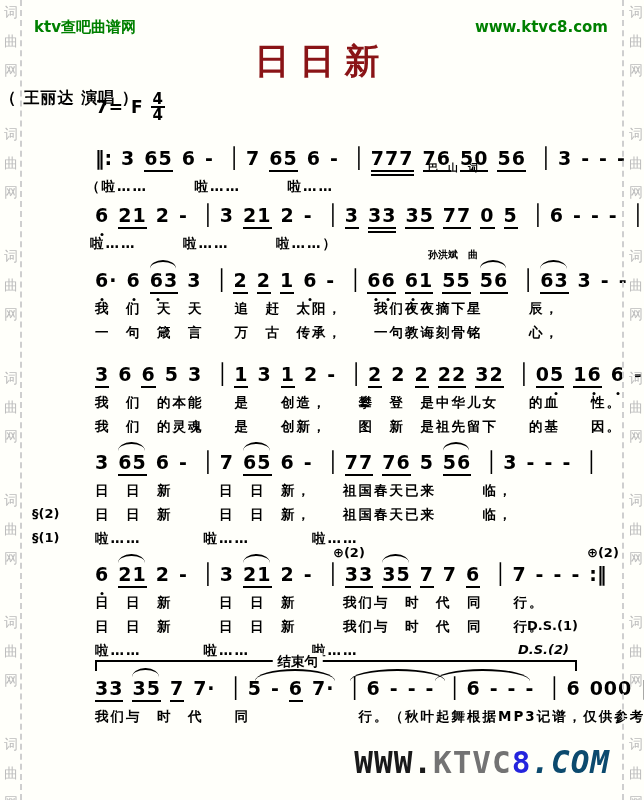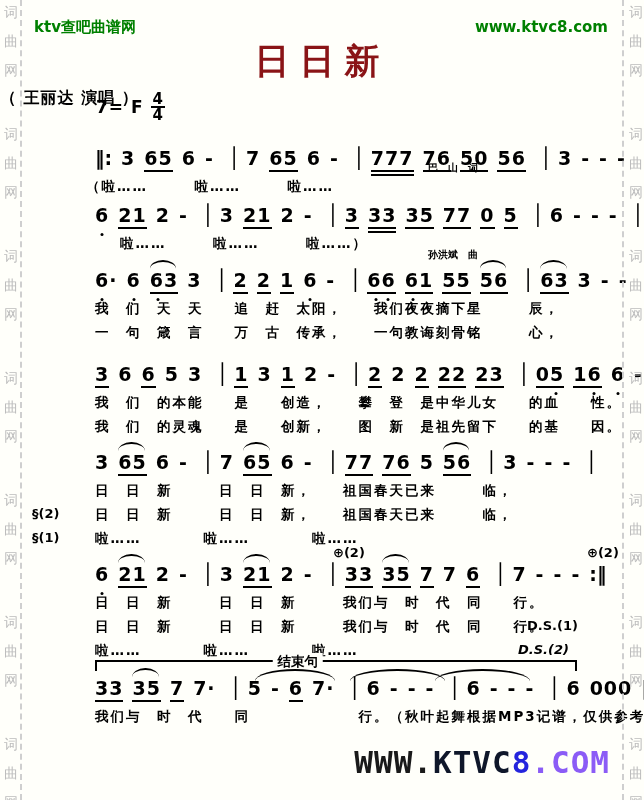--- a/index.html
+++ b/index.html
@@ -181,21 +181,21 @@
           <span class="tk u1">77</span>
           <span class="tk u1">0</span>
           <span class="tk u1">5</span>
           <span class="tk bar">│</span>
           <span class="tk">6</span>
           <span class="tk">-</span>
           <span class="tk">-</span>
           <span class="tk">-</span>
           <span class="tk bar">│</span>
         </div>
-        <div class="lyr" style="margin-left: 90px;">啦……　　　啦……　　　啦……）</div>
+        <div class="lyr" style="margin-left: 60px;">啦……　　　啦……　　　啦……）</div>
       </div>
       <div class="mline" style="top: 268px;">
         <div class="notes">
           <span class="tk">6·<i class="dotb" style="left: 30%;"></i></span>
           <span class="tk">6<i class="dotb" style="left: 50%;"></i></span>
           <span class="tk u1 arc">63<i class="dotb" style="left: 30%;"></i></span>
           <span class="tk">3</span>
           <span class="tk bar">│</span>
           <span class="tk u1">2</span>
           <span class="tk u1">2</span>
@@ -228,21 +228,21 @@
           <span class="tk u1">1</span>
           <span class="tk">3</span>
           <span class="tk u1">1</span>
           <span class="tk">2</span>
           <span class="tk">-</span>
           <span class="tk bar">│</span>
           <span class="tk u1">2</span>
           <span class="tk">2</span>
           <span class="tk u1">2</span>
           <span class="tk u1">22</span>
-          <span class="tk u1">23</span>
+          <span class="tk u1">32</span>
           <span class="tk bar">│</span>
           <span class="tk u1">05<i class="dotb" style="left: 72%;"></i></span>
           <span class="tk u1">16<i class="dotb" style="left: 72%;"></i></span>
           <span class="tk">6<i class="dotb" style="left: 50%;"></i></span>
           <span class="tk">-</span>
         </div>
         <div class="lyr" style="margin-left: 65px;">我　们　的本能　　是　　创造，　　攀　登　是中华儿女　　的血　　性。</div>
         <div class="lyr" style="margin-left: 65px;">我　们　的灵魂　　是　　创新，　　图　新　是祖先留下　　的基　　因。</div>
       </div>
       <div class="mline" style="top: 450px;">
@@ -335,14 +335,14 @@
           <span class="tk">000</span>
           <span class="tk fin">‖</span>
           <i class="warc" style="left: 160px; width: 80px;"></i>
           <i class="warc" style="left: 255px; width: 95px;"></i>
           <i class="warc" style="left: 340px; width: 95px;"></i>
         </div>
         <div class="lyr" style="margin-left: 65px;">我们与　时　代　　同　　　　　　　行。（秋叶起舞根据MP3记谱，仅供参考。）</div>
       </div>
     </div>
 
-  <div class="logo"><span style="color: rgb(26, 26, 26);">WWW.</span><span style="color: #0f172a;">KTVC</span><span style="color: rgb(36, 36, 221);">8</span><span style="color: #8b5cf6;">.COM</span></div>
+  <div class="logo"><span style="color: rgb(26, 26, 26);">WWW.</span><span style="color: #737373;">KTVC</span><span style="color: rgb(36, 36, 221);">8</span><span style="color: #0c4a6e; font-style: italic;">.COM</span></div>
 </div>
 
 </body></html>

